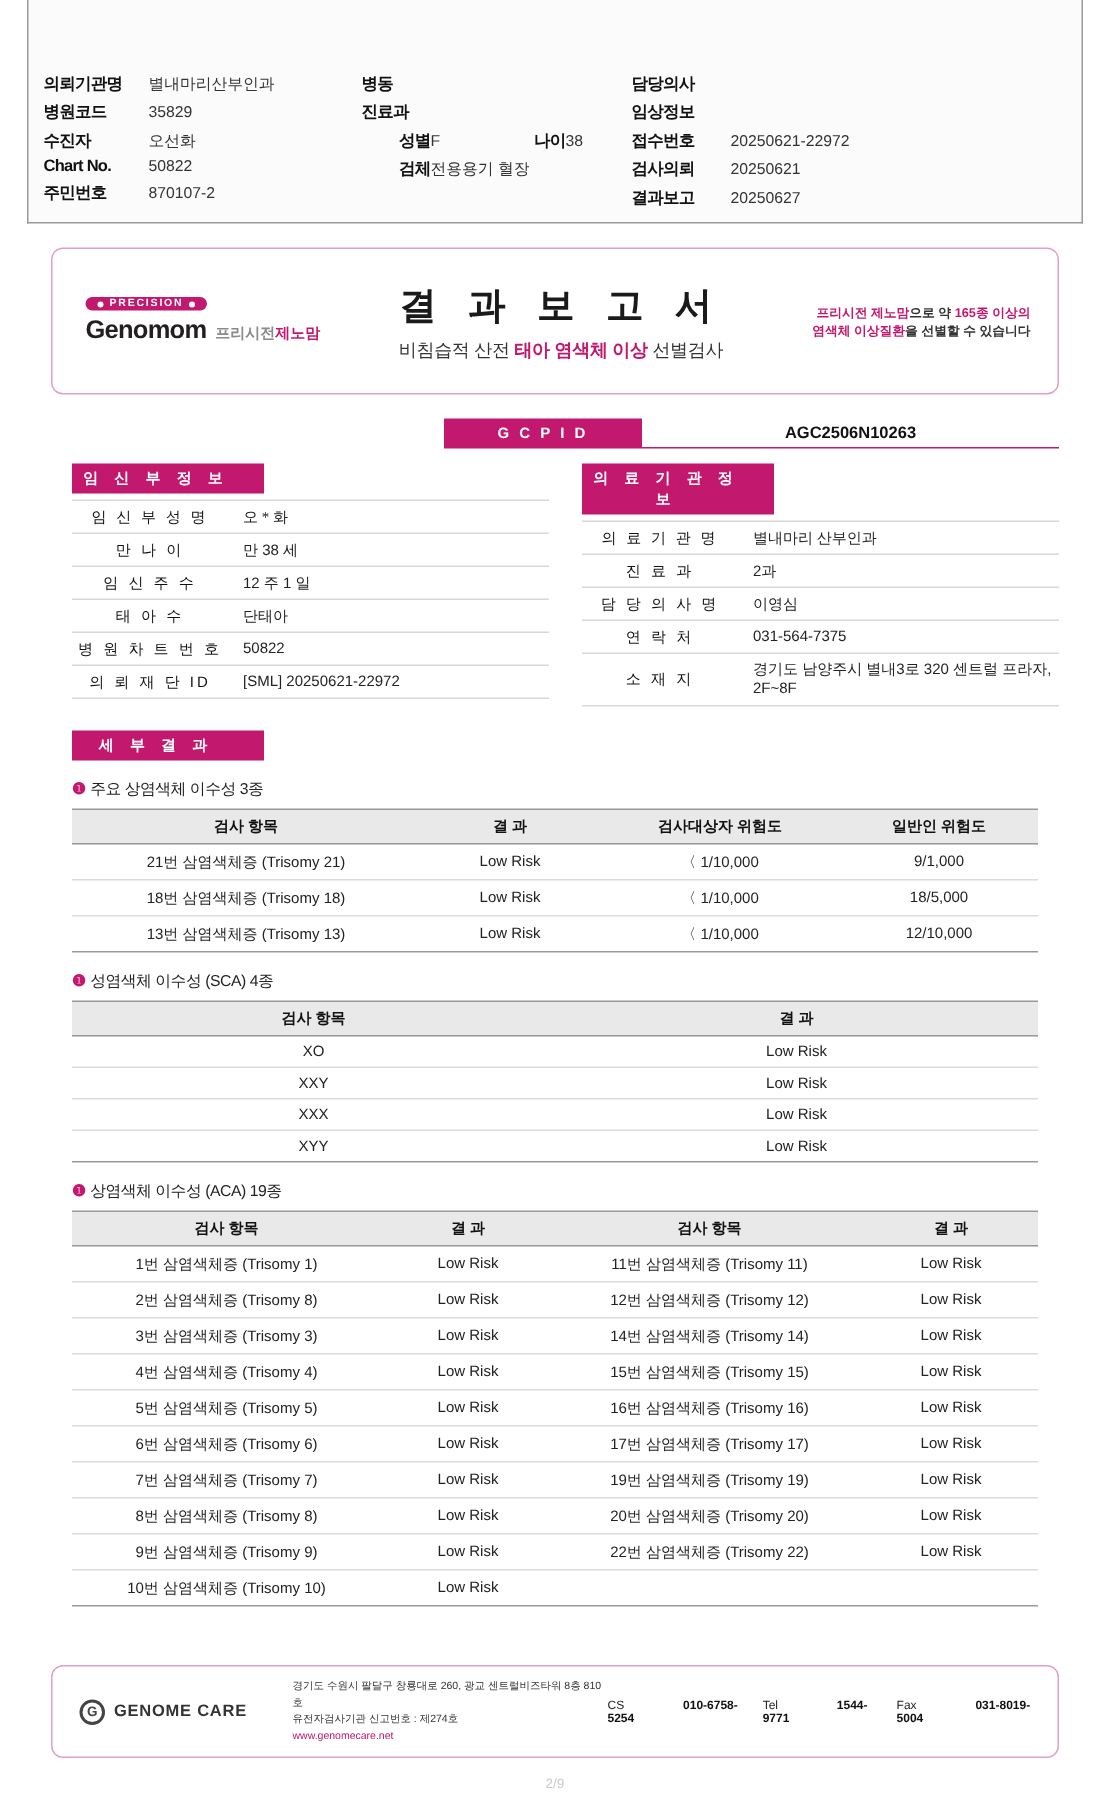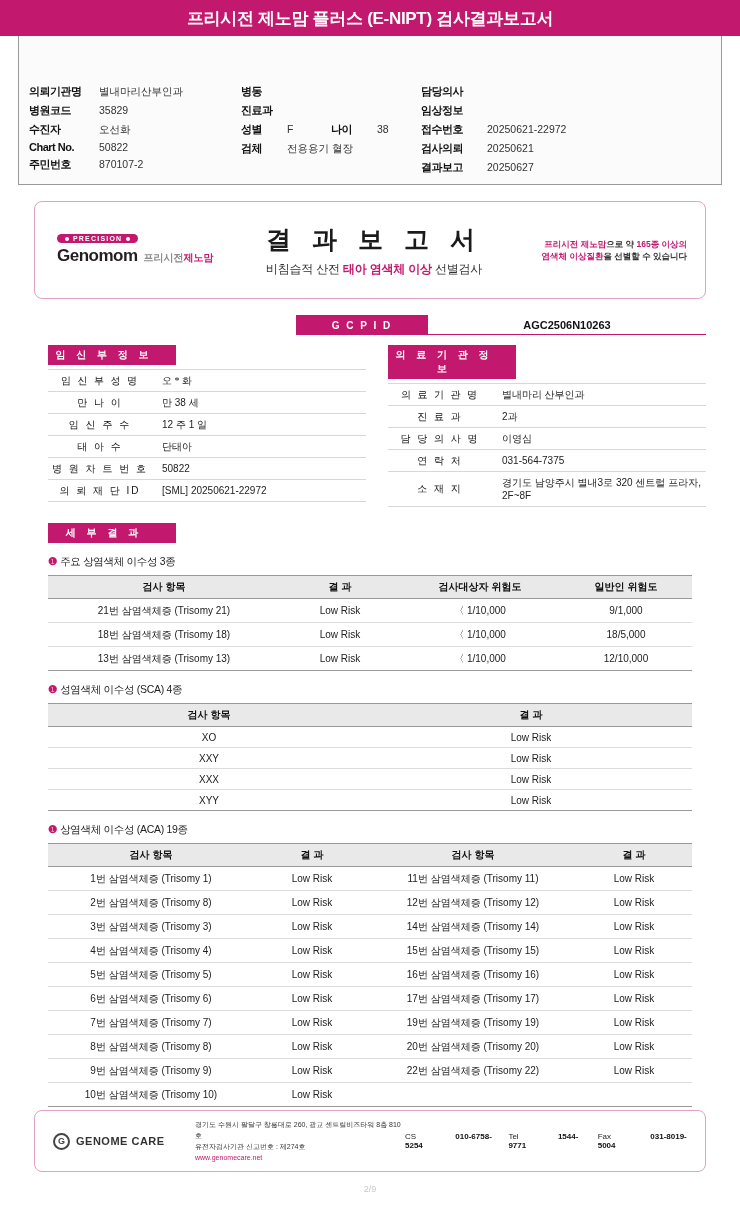--- a/index.html
+++ b/index.html
@@ -38,21 +38,21 @@
   .hdr-col { display: flex; flex-direction: column; gap: 4px; margin-top: 40px; }
   .hdr-col.c1 { width: 212px; }
   .hdr-col.c2 { width: 180px; }
   .hdr-col.c3 { flex: 1; }
   .hdr-row { display: flex; align-items: baseline; font-size: 11px; }
   .hdr-label {
     font-weight: bold; color: #111;
     width: 70px; flex: 0 0 70px;
     letter-spacing: -0.5px;
   }
-  .hdr-label.w2 { width: 46px; flex: 0 0 46px; }
+  .hdr-label.w2 { width: 46px; flex: 0 0 46px; text-align: right; }
   .hdr-label.w3 { width: 66px; flex: 0 0 66px; }
   .hdr-val { color: #333; font-size: 10.5px; }
 
   
   .report-card {
     margin: 16px 34px 0 34px;
     border: 1.5px solid #e2a0c4;
     border-radius: 8px;
     height: 98px;
     display: flex; align-items: center;
@@ -170,23 +170,20 @@
   .page-num {
     position: absolute; bottom: 14px; left: 0; right: 0;
     text-align: center; font-size: 9px; color: #c9c9c9;
   }
 </style>
 </head>
 <body>
 
 <div class="page">
 
-  <div class="banner">
-    <span>프리시전 제노맘 플러스 (E-NIPT) 검사결과보고서</span>
-  </div>
 
   <div class="header-box">
     <div class="hdr-col c1">
       <div class="hdr-row">
         <span class="hdr-label">의뢰기관명</span>
         <span class="hdr-val">별내마리산부인과</span>
       </div>
       <div class="hdr-row">
         <span class="hdr-label">병원코드</span>
         <span class="hdr-val">35829</span>

